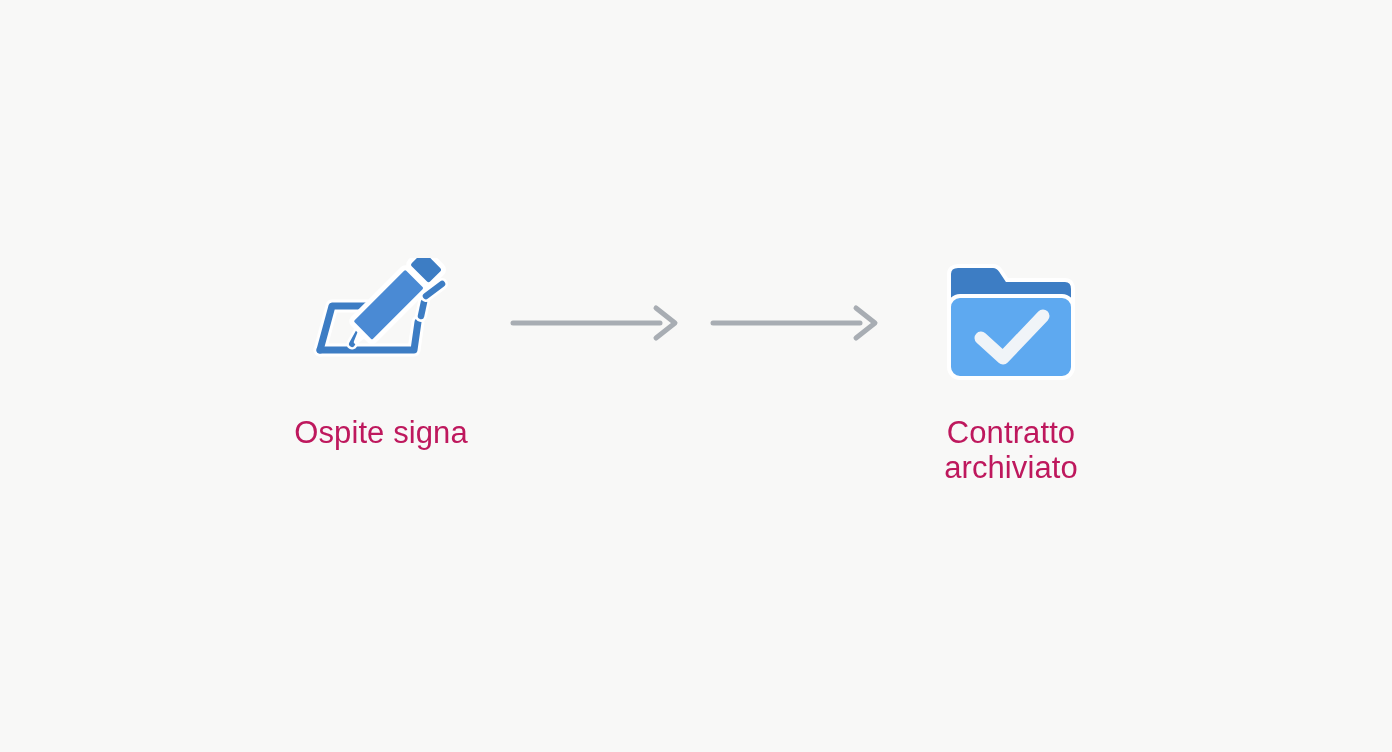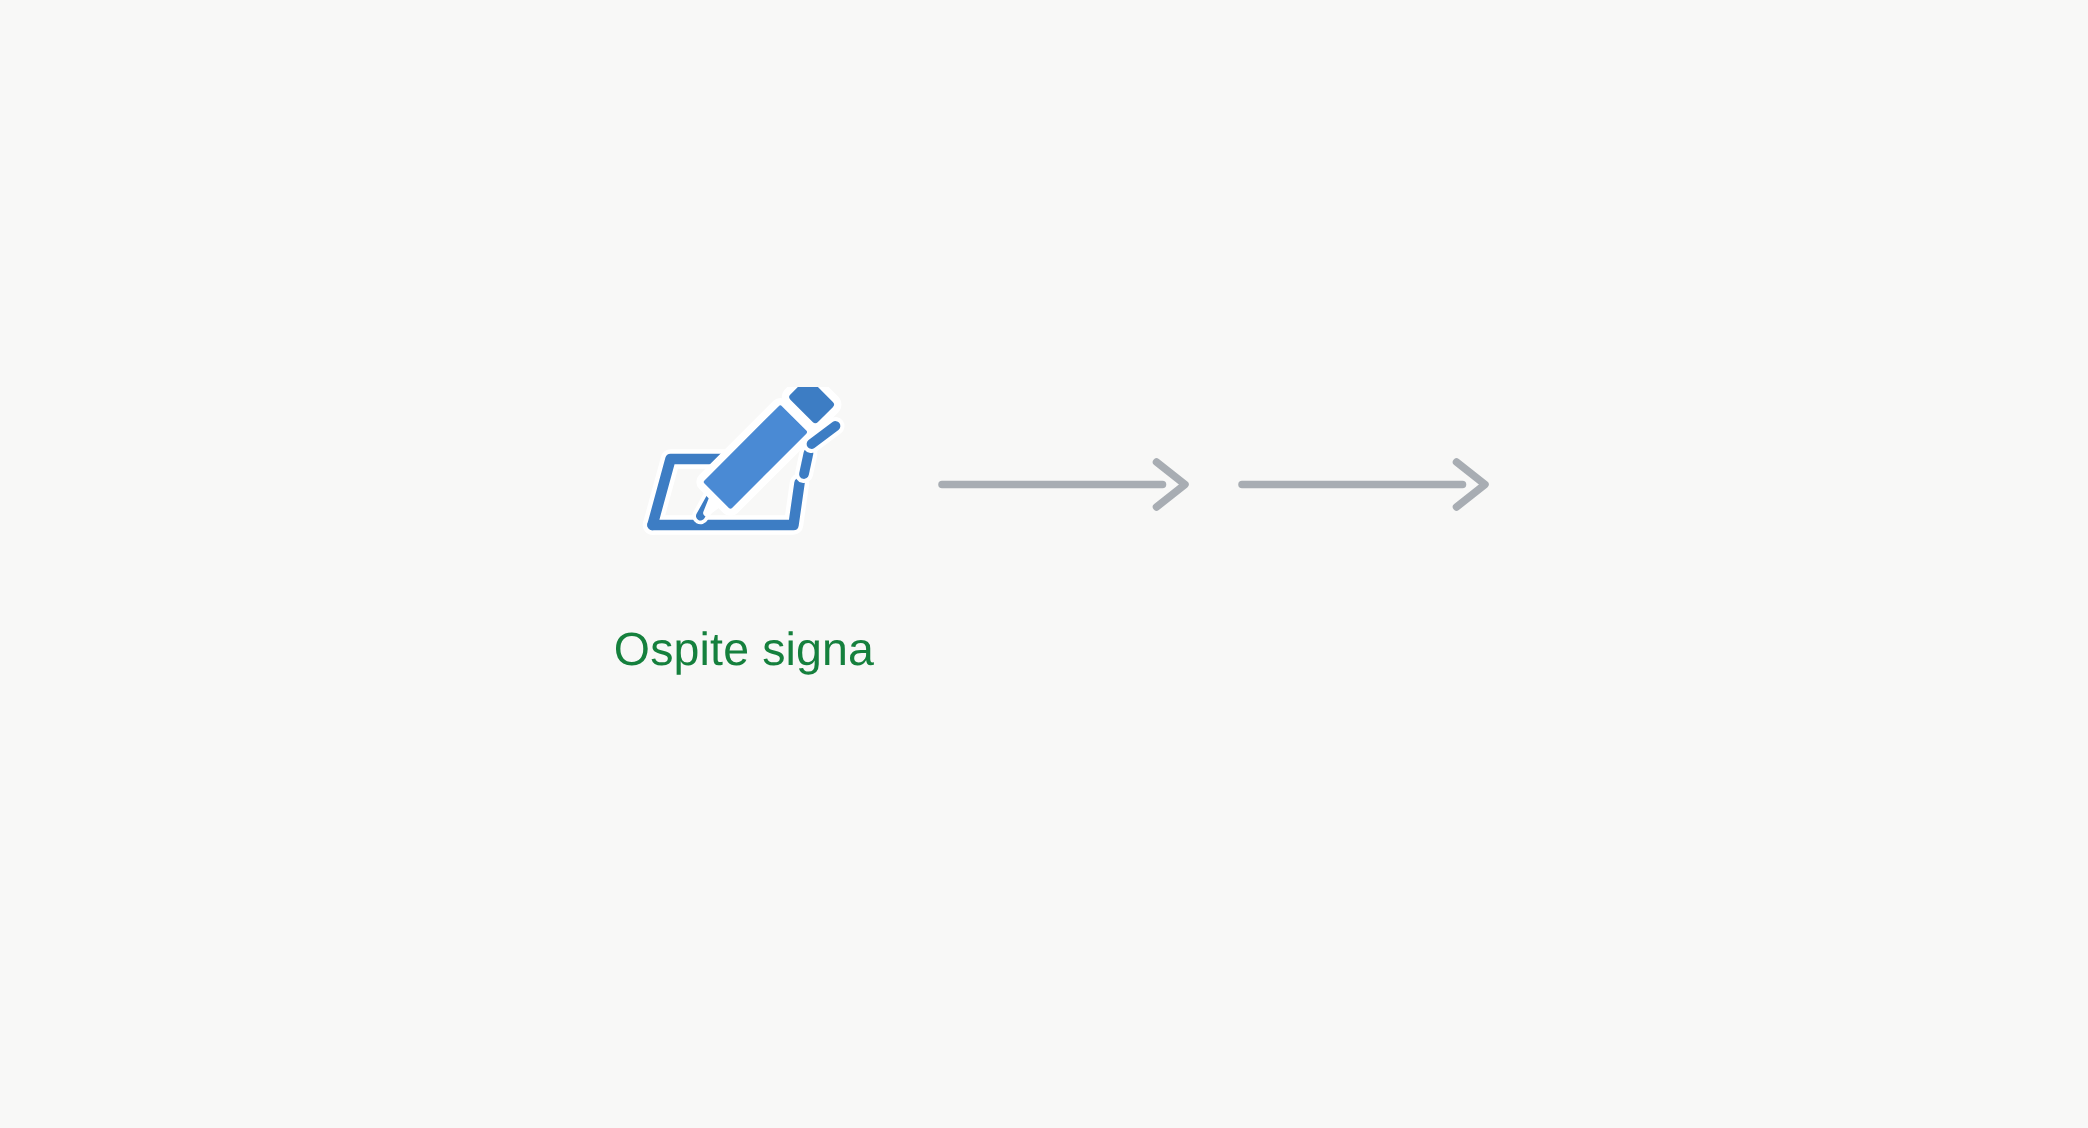--- a/index.html
+++ b/index.html
@@ -41,21 +41,21 @@
   .step-icon {
     height: 150px;
     display: flex;
     align-items: center;
     justify-content: center;
   }
   .step-label {
     margin-top: 18px;
     font-size: 31px;
     line-height: 1.12;
-    color: #15803d;
+    color: #be185d;
     text-align: center;
     letter-spacing: 0.1px;
     white-space: pre-line;
     font-weight: 400;
   }
   .arrow {
     width: 200px;
     height: 150px;
     display: flex;
     align-items: center;
@@ -110,15 +110,29 @@
     </div>
 
 
     <div class="arrow">
       <svg width="172" height="40" viewBox="0 0 172 40">
         <line x1="3" y1="20" x2="150" y2="20" stroke="#a8adb3" stroke-width="5" stroke-linecap="round"></line>
         <polyline points="146,5 165,20 146,35" fill="none" stroke="#a8adb3" stroke-width="5" stroke-linecap="round" stroke-linejoin="round"></polyline>
       </svg>
     </div>
 
+    <div class="step">
+      <div class="step-icon">
+        <svg width="140" height="130" viewBox="0 0 140 130">
+
+          <path d="M 8 16 C 8 11 12 8 17 8 L 52 8 C 56 8 58 10 60 13 L 66 22 L 124 22 C 129 22 132 26 132 31 L 132 52 L 8 52 Z" fill="#3d7dc4" stroke="#ffffff" stroke-width="4"></path>
+
+          <rect x="8" y="38" width="124" height="82" rx="11" fill="#5ea9f0" stroke="#ffffff" stroke-width="4"></rect>
+
+          <polyline points="40,80 62,100 102,58" fill="none" stroke="#f0f4f8" stroke-width="13" stroke-linecap="round" stroke-linejoin="round"></polyline>
+        </svg>
+      </div>
+      <div class="step-label">Contratto
+archiviato</div>
+    </div>
 
   </div>
 </div>
 
 </body></html>

